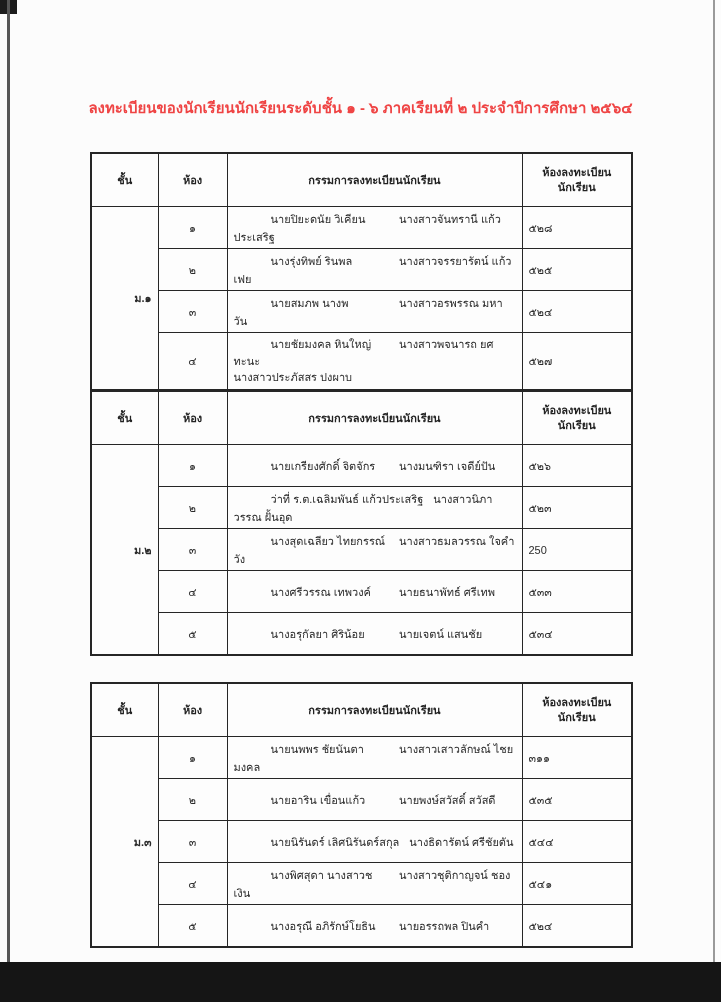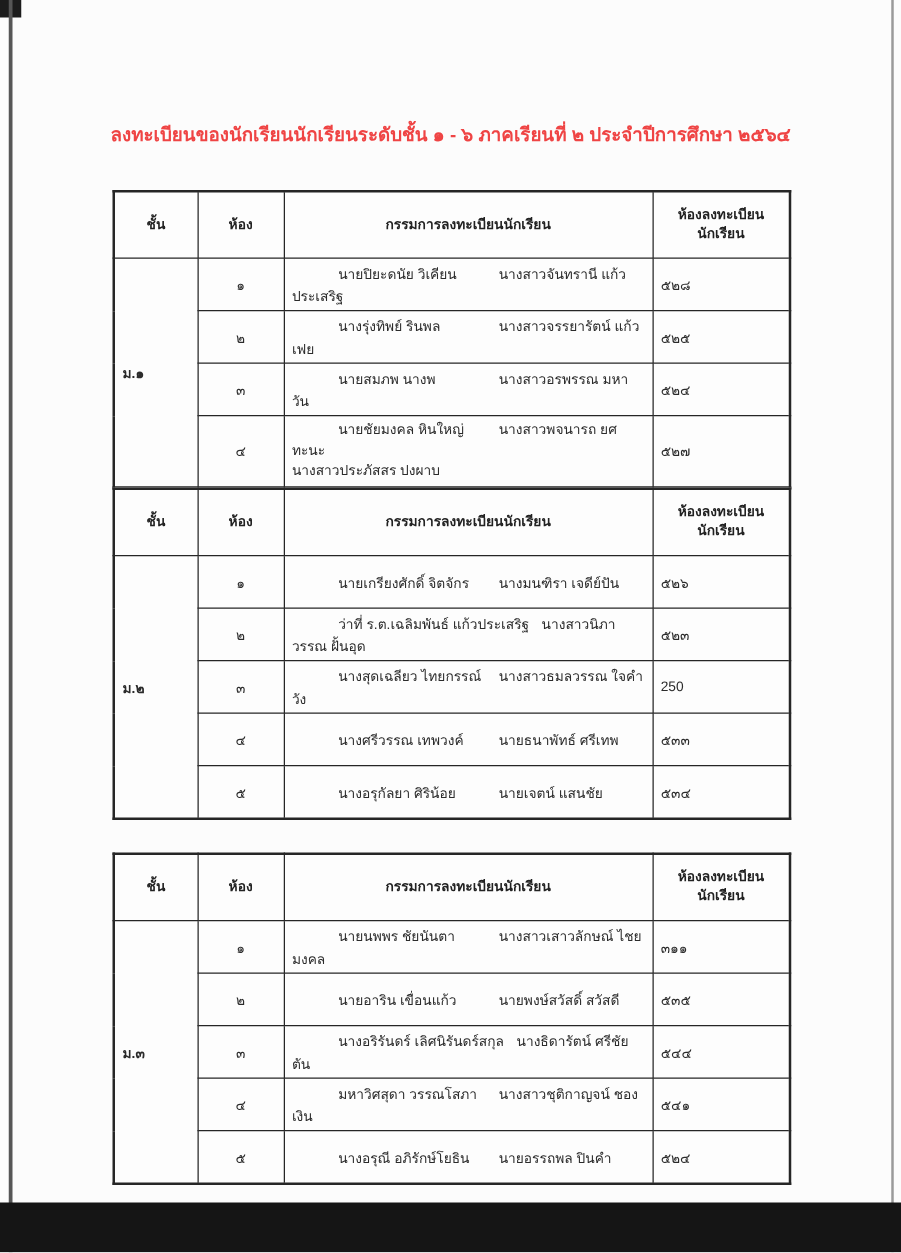--- a/index.html
+++ b/index.html
@@ -53,21 +53,21 @@
     padding: 2px 6px;
     color: #222;
   }
   .reg-table td {
     height: 37px;
     vertical-align: middle;
     padding: 2px 6px;
   }
   .reg-table tr.tall td { height: 52px; }
 
-  .class-cell { text-align: left; font-weight: bold; }
+  .class-cell { text-align: right; font-weight: bold; }
   .room-cell  { text-align: center; }
   .reg-cell   { text-align: left; }
   .committee-cell { padding-left: 10px; }
   .committee-cell .n1 { display: inline-block; min-width: 42%; padding-right: 10px; margin-left: 37px; }
   .committee-cell .line { line-height: 1.5; }
 </style>
 </head>
 <body>
 
 <div class="page">
@@ -209,28 +209,28 @@
       <tr>
         <td class="room-cell">๒</td>
         <td class="committee-cell">
           <span class="n1">นายอาริน  เขื่อนแก้ว</span><span>นายพงษ์สวัสดิ์  สวัสดี</span>
         </td>
         <td class="reg-cell">๕๓๕</td>
       </tr>
       <tr>
         <td class="room-cell">๓</td>
         <td class="committee-cell">
-          <span class="n1">นางอริรันดร์  เลิศนิรันดร์สกุล</span><span>นางธิดารัตน์  ศรีชัยตัน</span>
+          <span class="n1">นายนิรันดร์  เลิศนิรันดร์สกุล</span><span>นางธิดารัตน์  ศรีชัยตัน</span>
         </td>
         <td class="reg-cell">๕๔๔</td>
       </tr>
       <tr>
         <td class="room-cell">๔</td>
         <td class="committee-cell">
-          <span class="n1">มหาวิศสุดา  วรรณโสภา</span><span>นางสาวชุติกาญจน์ ชองเงิน</span>
+          <span class="n1">นางพิศสุดา  นางสาวช</span><span>นางสาวชุติกาญจน์ ชองเงิน</span>
         </td>
         <td class="reg-cell">๕๔๑</td>
       </tr>
       <tr>
         <td class="room-cell">๕</td>
         <td class="committee-cell">
           <span class="n1">นางอรุณี อภิรักษ์โยธิน</span><span>นายอรรถพล  ปินคำ</span>
         </td>
         <td class="reg-cell">๕๒๔</td>
       </tr>

